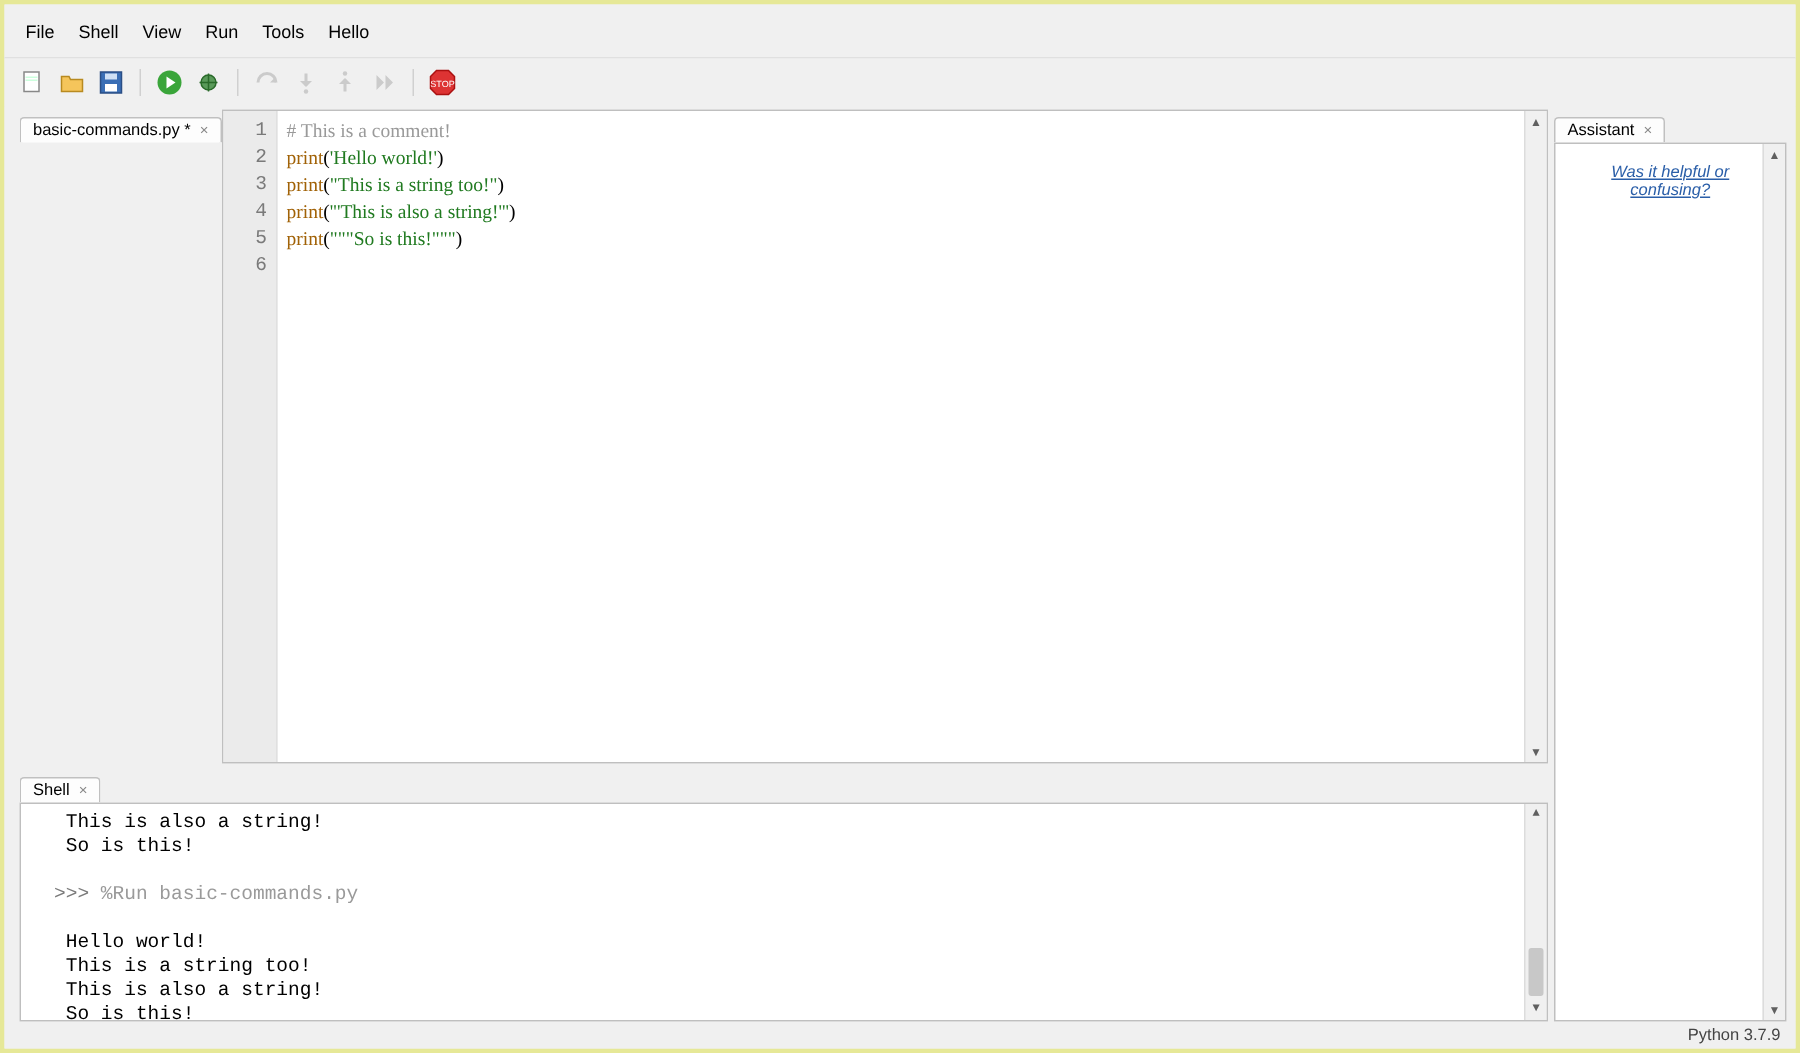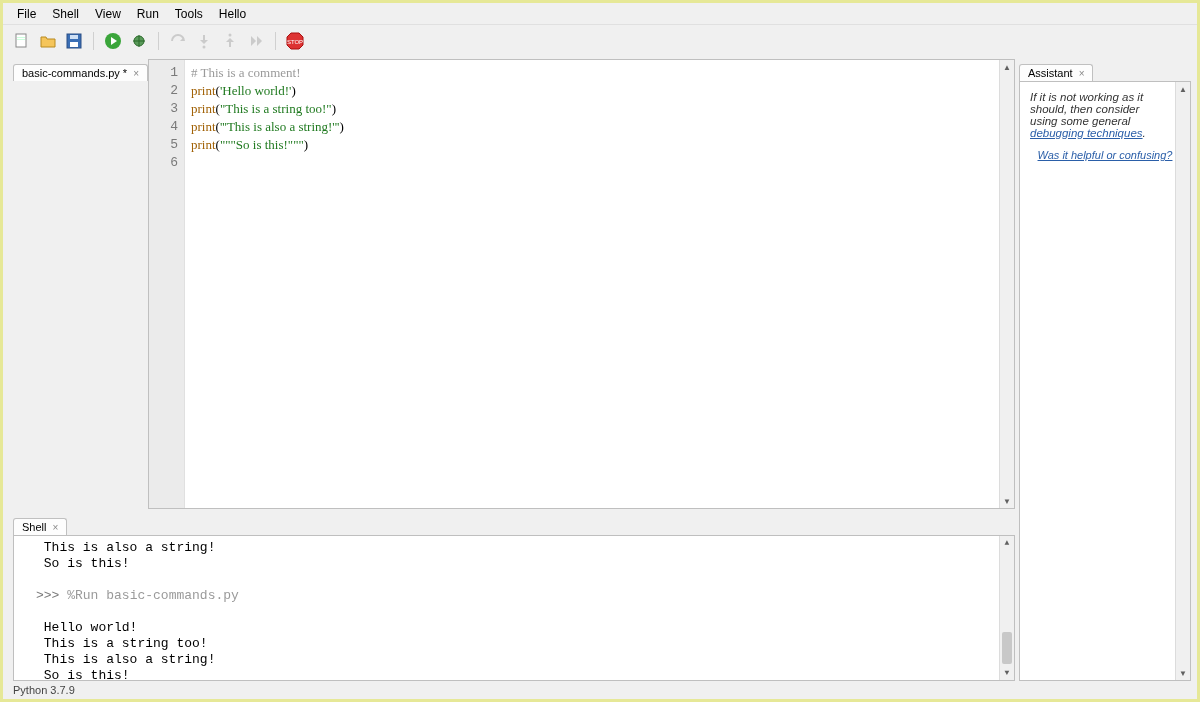--- a/index.html
+++ b/index.html
@@ -16,21 +16,21 @@
   .app-frame {
     display: flex;
     flex-direction: column;
     flex: 1;
     margin: 3px;
     background: #f0f0f0;
   }
   .menubar {
     display: flex;
     align-items: center;
-    height: 22px;
+    height: 36px;
     background: #f0f0f0;
     border-bottom: 1px solid #e0e0e0;
     padding: 0 6px;
   }
   .menu-item {
     padding: 2px 8px;
     cursor: default;
     font-size: 12px;
   }
   .toolbar {
@@ -166,21 +166,21 @@
     overflow: hidden;
     background: #fff;
     border: 1px solid #bfbfbf;
     position: relative;
   }
   .shell-body .scroller { position: absolute; right:0; top:0; bottom:0; width:15px; background:#f0f0f0; border-left:1px solid #dcdcdc; }
   .shout-cmd { color: #9a9a9a; }
   .shout-text { color: #000; }
   .shout-pprompt { color: #7a7a7a; }
   .assistant-col {
-    width: 172px;
+    width: 155px;
     display: flex;
     flex-direction: column;
   }
   .assistant-body {
     flex: 1;
     border: 1px solid #bfbfbf;
     background: #fff;
     padding: 9px 10px;
     font-size: 11.5px;
     color: #333;
@@ -189,21 +189,21 @@
   .assistant-body .scroller { position: absolute; right:0; top:0; bottom:0; width:15px; background:#f0f0f0; border-left:1px solid #dcdcdc; }
   .assistant-body p { margin-bottom: 10px; max-width: 130px; }
   .assistant-body em { font-style: italic; }
   .alink { color: #2a5ea8; text-decoration: underline; cursor: pointer; }
   .alink-i { color: #2a5ea8; text-decoration: underline; font-style: italic; cursor: pointer; }
   .helpful { color: #2a5ea8; font-style: italic; font-size: 11px; text-decoration: underline; text-align: center; display: block; margin-top: 4px; }
   .statusbar {
     height: 18px;
     background: #f0f0f0;
     display: flex;
-    justify-content: flex-start;
+    justify-content: flex-end;
     align-items: center;
     padding: 0 10px;
     font-size: 11px;
     color: #444;
   }
 </style>
 </head>
 <body>
 
 <div class="app-frame">
@@ -334,23 +334,20 @@
     </div>
 
     <div class="assistant-col">
       <div class="tabrow">
         <div class="tab">
           <span>Assistant</span>
           <span class="tab-close">×</span>
         </div>
       </div>
       <div class="assistant-body">
-        <p>
-          <em><span>If it is not working as it should, then consider using some general </span><a class="alink-i">debugging techniques</a><span>.</span></em>
-        </p>
         <a class="helpful">Was it helpful or confusing?</a>
         <div class="scroller">
           <div class="arrow" style="top:0">▲</div>
           <div class="arrow" style="bottom:0">▼</div>
         </div>
       </div>
     </div>
   </div>
 
   <div class="statusbar">

